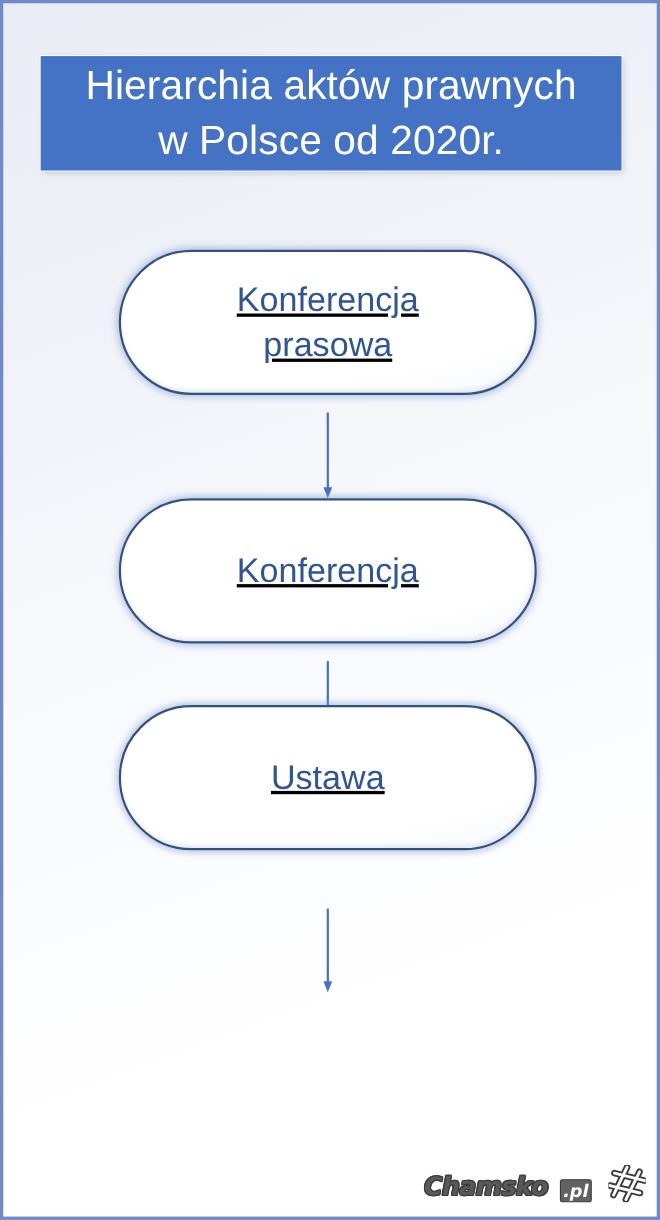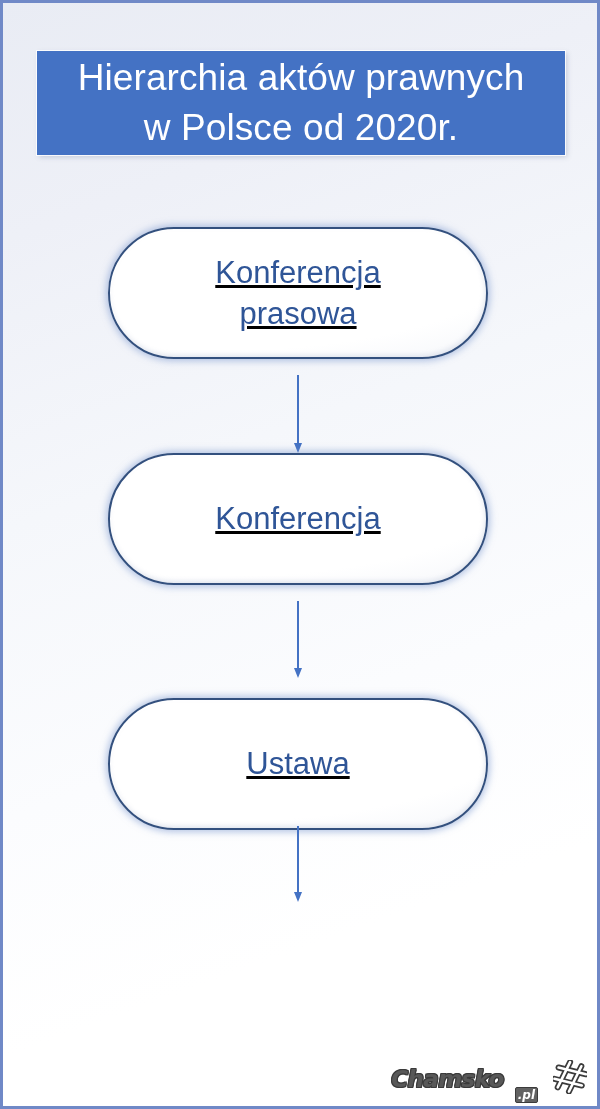--- a/index.html
+++ b/index.html
@@ -83,21 +83,21 @@
   .node-label {
     color: #2f5597;
     font-size: 31px;
     line-height: 1.33;
     font-weight: 400;
     white-space: pre-line;
   }
 
   .node-1 { top: 224px; }
   .node-2 { top: 450px; }
-  .node-3 { top: 695px; text-align: center; }
+  .node-3 { top: 638px; text-align: center; }
   .node-4 { top: 899px; }
 
   
   .connector {
     position: absolute;
     left: 291px;
     width: 9px;
   }
   .connector .stem {
     position: absolute;
@@ -141,30 +141,30 @@
     -webkit-text-stroke: 2.4px #ffffff;
     paint-order: stroke fill;
     text-shadow:
        1px 0 0 #2b2b2b, -1px 0 0 #2b2b2b,
        0 1px 0 #2b2b2b, 0 -1px 0 #2b2b2b,
        1px 1px 0 #2b2b2b, -1px -1px 0 #2b2b2b,
        1px -1px 0 #2b2b2b, -1px 1px 0 #2b2b2b;
   }
   .wm-suffix {
     font-family: "DejaVu Sans", sans-serif;
-    font-size: 12px;
+    font-size: 16px;
     font-weight: bold;
     font-style: italic;
     color: #ffffff;
     background: #555555;
     padding: 0 2px;
     border-radius: 2px;
     margin-left: -1px;
     position: relative;
-    top: 16px;
+    top: 4px;
     border: 1px solid #2b2b2b;
   }
   .wm-hash {
     margin-left: 3px;
     display: block;
   }
 </style>
 </head>
 <body>
 

